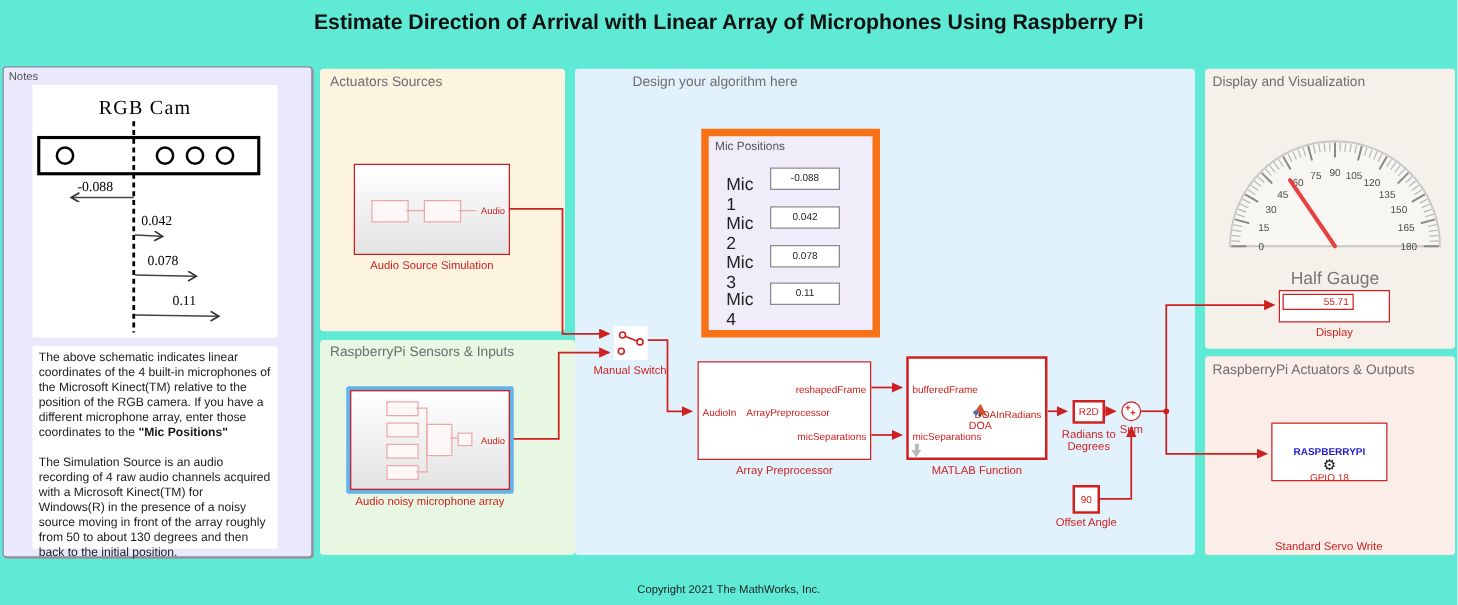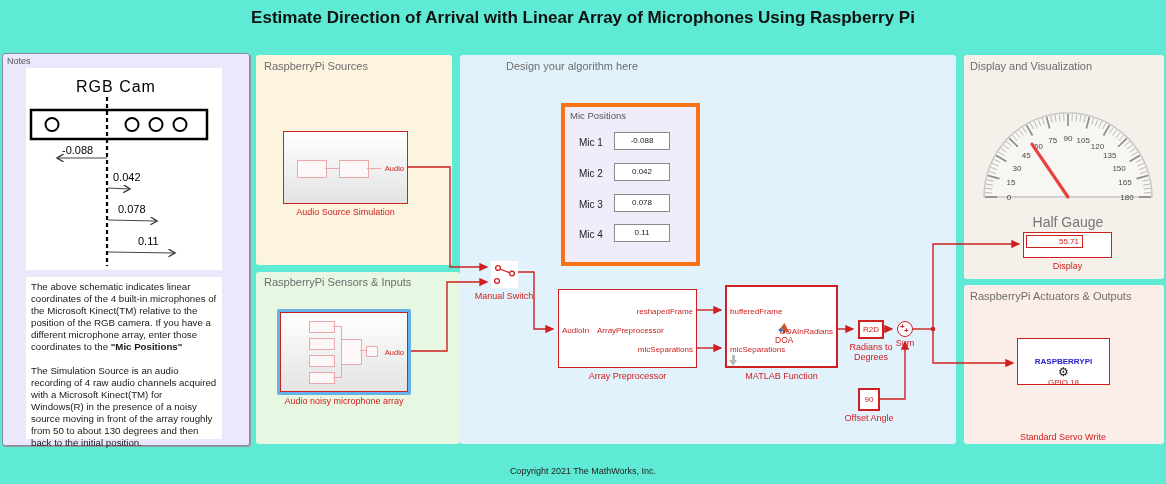--- a/index.html
+++ b/index.html
@@ -8,37 +8,37 @@
   .abs{position:absolute;}
   #model-title{position:absolute;top:8px;left:0;width:100%;text-align:center;
     font-size:17px;font-weight:bold;color:#111;}
   .area{position:absolute;border-radius:3px;}
   .area-label{position:absolute;font-size:11px;color:#6d6d6d;white-space:nowrap;}
   
   #notes-panel{left:2px;top:53px;width:246px;height:391px;background:#E9E9FB;
     border:1px solid #8a8aa8;box-shadow:1px 1px 0 #999;}
   #notes-label{left:7px;top:56px;font-size:9px;color:#555;}
   .white-box{position:absolute;background:#fff;}
-  #schematic-box{left:26px;top:68px;width:196px;height:202px;}
+  #schematic-box{left:26px;top:68px;width:196px;height:202px;font-family:Liberation Serif, serif;}
   #schematic-title{position:absolute;left:20px;top:10px;width:140px;text-align:center;
     font-size:16px;color:#000;letter-spacing:1px;}
   .schem-num{position:absolute;font-size:11px;color:#000;}
   #notes-text-box{left:26px;top:277px;width:196px;height:162px;padding:4px 5px;
     box-sizing:border-box;font-size:9.7px;line-height:12px;color:#1a1a1a;}
   #notes-text-box p{margin:0 0 12px 0;}
   
   .block{position:absolute;background:#fff;border:1px solid #ce2020;box-sizing:border-box;}
   .grad{background:linear-gradient(#ffffff,#e3e3e3);}
   .block-label{position:absolute;font-size:9px;color:#ce2020;text-align:center;white-space:nowrap;}
   .port-label{position:absolute;font-size:7.5px;color:#ce2020;white-space:nowrap;}
   .mini{position:absolute;border:1px solid #e9a9a9;background:#fdf7f7;}
   #mic-panel{left:561px;top:103px;width:131px;height:155px;background:#F1ECF9;
-    border:4px solid #f97316;}
+    border:6px solid #f97316;}
   #mic-panel-title{position:absolute;left:5px;top:3px;font-size:9.5px;color:#555;}
-  .mic-row-label{position:absolute;left:14px;width:32px;font-size:10px;color:#222;}
+  .mic-row-label{position:absolute;left:14px;width:32px;font-size:14px;color:#222;}
   .mic-field{position:absolute;left:49px;width:54px;height:16px;background:#fff;
     border:1px solid #8a8a8a;font-size:8px;color:#222;text-align:center;line-height:16px;}
   #r2d-block{left:858px;top:320px;width:26px;height:19px;border-width:2px;
     font-size:8px;color:#ce2020;text-align:center;line-height:15px;}
   #offset-block{left:858px;top:388px;width:22px;height:23px;border-width:2px;
     font-size:8px;color:#ce2020;text-align:center;line-height:19px;}
   #sum-block{left:897px;top:321px;width:16px;height:16px;border:1.5px solid #ce2020;
     border-radius:50%;background:#fff;}
   .sum-plus{position:absolute;font-size:8px;color:#ce2020;font-weight:bold;}
   #display-block{left:1023px;top:232px;width:89px;height:26px;border-width:1.5px;}
@@ -67,21 +67,21 @@
 <div id="canvas">
 
   <div id="model-title">Estimate Direction of Arrival with Linear Array of Microphones Using Raspberry Pi</div>
 
   <div class="area" id="area-sim" style="left:256px;top:55px;width:196px;height:210px;background:#FCF4DF;"></div>
   <div class="area" id="area-sensors" style="left:256px;top:272px;width:204px;height:172px;background:#E7F7E1;"></div>
   <div class="area" id="area-design" style="left:460px;top:55px;width:496px;height:389px;background:#E2F2FC;"></div>
   <div class="area" id="area-display" style="left:964px;top:55px;width:200px;height:224px;background:#F5F0E9;"></div>
   <div class="area" id="area-actuators" style="left:964px;top:285px;width:200px;height:159px;background:#FBEDE7;"></div>
 
-  <div class="area-label" style="left:264px;top:60px;">RaspberryPi Sources</div>
+  <div class="area-label" style="left:264px;top:60px;">Actuators Sources</div>
   <div class="area-label" style="left:264px;top:276px;">RaspberryPi Sensors &amp; Inputs</div>
   <div class="area-label" style="left:470px;top:60px;margin-left:36px;">Design your algorithm here</div>
   <div class="area-label" style="left:970px;top:60px;">Display and Visualization</div>
   <div class="area-label" style="left:970px;top:290px;">RaspberryPi Actuators &amp; Outputs</div>
 
   <div class="area" id="notes-panel"></div>
   <div class="area-label" id="notes-label">Notes</div>
 
   <div class="white-box" id="schematic-box">
     <div id="schematic-title">RGB Cam</div>

